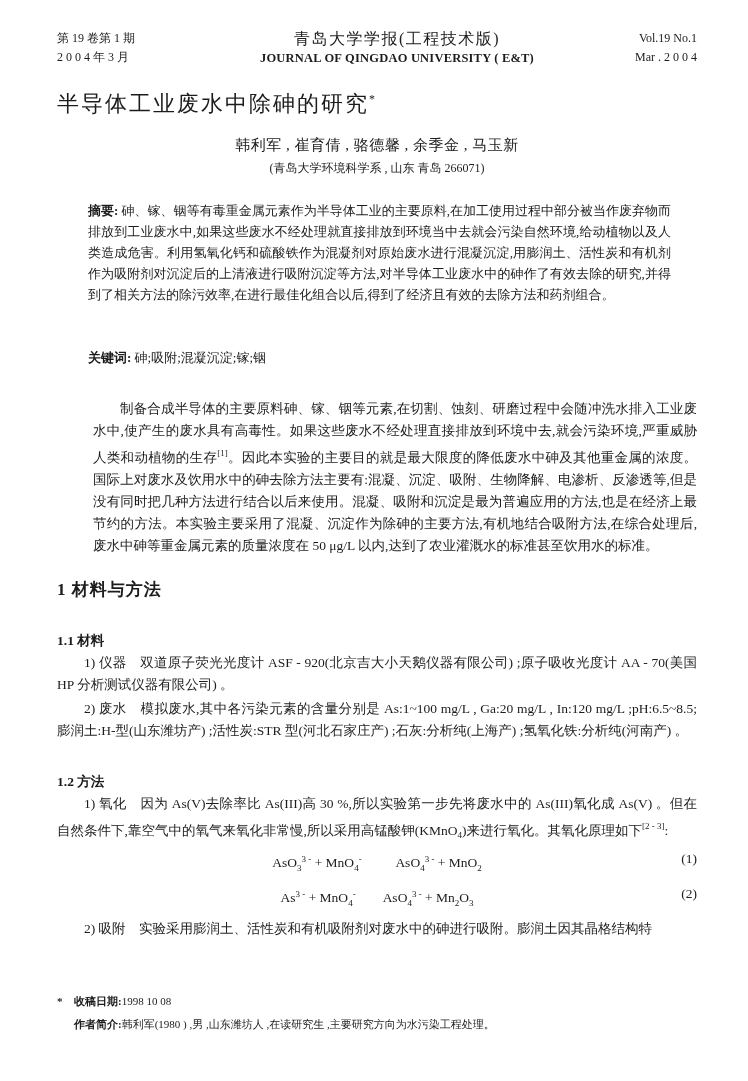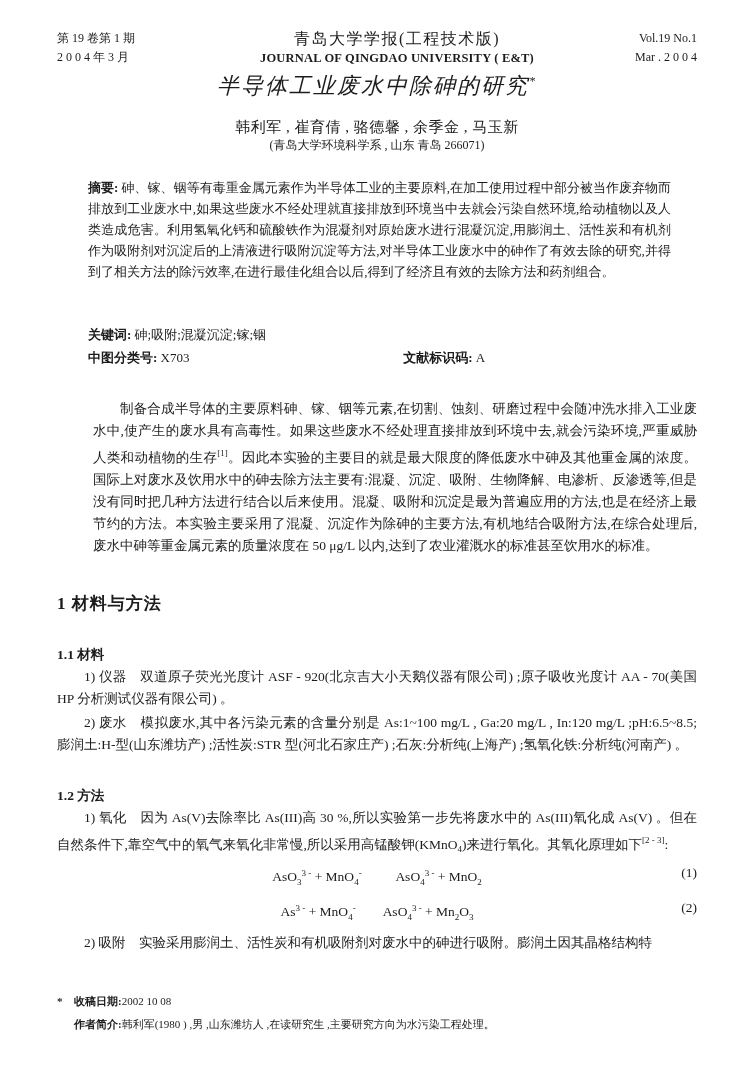--- a/index.html
+++ b/index.html
@@ -19,36 +19,36 @@
   .jh-col{font-size:12px;line-height:19px;white-space:nowrap;}
   .jh-left{text-align:left;min-width:130px;}
   .jh-center{text-align:center;flex:1;}
   .jh-right{text-align:right;min-width:90px;}
   .jh-cn{font-size:16px;letter-spacing:1.5px;line-height:20px;}
   .jh-en{font-size:12.5px;font-weight:bold;line-height:19px;letter-spacing:.2px;}
   
   .article-id{margin-top:22px;font-size:12px;}
   .article-id .lbl{font-weight:bold;}
   
-  .title{margin-top:3px;text-align:center;font-size:22px;letter-spacing:2px;font-style:italic;}
+  .title{margin-top:21px;font-size:22px;letter-spacing:2px;}
   .title sup{font-size:12px;}
   .authors{margin-top:17px;text-align:center;font-size:15px;letter-spacing:.5px;}
-  .affil{text-align:center;font-size:12px;}
+  .affil{margin-top:5px;text-align:center;font-size:12px;}
   
   .abstract{margin:23px 26px 0 31px;font-size:13px;line-height:21px;text-align:justify;}
   .abstract .lbl{font-weight:bold;}
   .kline{margin:42px 26px 0 31px;font-size:13px;line-height:21px;}
   .kline .lbl{font-weight:bold;}
   .clcline{margin:2px 26px 0 31px;font-size:13px;line-height:21px;}
   .clcline .lbl{font-weight:bold;}
   .clc-group{display:inline-block;width:312px;}
   
   .bodytext{font-size:13.5px;line-height:22px;text-align:justify;}
   .intro{margin-top:30px;text-indent:2em;margin-left:36px;}
-  .s-head{margin-top:35px;font-size:17px;font-weight:bold;letter-spacing:1px;}
+  .s-head{margin-top:21px;font-size:17px;font-weight:bold;letter-spacing:1px;}
   .s-sub{margin-top:31px;font-size:13.5px;font-weight:bold;}
   .s-p{margin-top:2px;text-indent:2em;}
   sup{font-size:9px;}
   sub{font-size:9px;}
   
   .eq{position:relative;margin-top:0;text-align:center;font-size:13.5px;line-height:26px;}
   .eq .eqnum{position:absolute;right:0;top:0;}
   
   .footnote{position:absolute;left:57px;top:990px;width:640px;font-size:11px;line-height:23px;}
   .footnote .star{display:inline-block;width:17px;font-weight:bold;}
@@ -83,30 +83,20 @@
   <div class="affil">(青岛大学环境科学系 , 山东 青岛 266071)</div>
 
   <div class="abstract">
     <span class="lbl">摘要:</span>
     <span>砷、镓、铟等有毒重金属元素作为半导体工业的主要原料,在加工使用过程中部分被当作废弃物而排放到工业废水中,如果这些废水不经处理就直接排放到环境当中去就会污染自然环境,给动植物以及人类造成危害。利用氢氧化钙和硫酸铁作为混凝剂对原始废水进行混凝沉淀,用膨润土、活性炭和有机剂作为吸附剂对沉淀后的上清液进行吸附沉淀等方法,对半导体工业废水中的砷作了有效去除的研究,并得到了相关方法的除污效率,在进行最佳化组合以后,得到了经济且有效的去除方法和药剂组合。</span>
   </div>
   <div class="kline">
     <span class="lbl">关键词:</span>
     <span>砷;吸附;混凝沉淀;镓;铟</span>
   </div>
-  <div class="clcline">
-    <span class="clc-group">
-      <span class="lbl">中图分类号:</span>
-      <span>X703</span>
-    </span>
-    <span>
-      <span class="lbl">文献标识码:</span>
-      <span>A</span>
-    </span>
-  </div>
 
   <div class="bodytext intro">制备合成半导体的主要原料砷、镓、铟等元素,在切割、蚀刻、研磨过程中会随冲洗水排入工业废水中,使产生的废水具有高毒性。如果这些废水不经处理直接排放到环境中去,就会污染环境,严重威胁人类和动植物的生存<sup>[1]</sup>。因此本实验的主要目的就是最大限度的降低废水中砷及其他重金属的浓度。国际上对废水及饮用水中的砷去除方法主要有:混凝、沉淀、吸附、生物降解、电渗析、反渗透等,但是没有同时把几种方法进行结合以后来使用。混凝、吸附和沉淀是最为普遍应用的方法,也是在经济上最节约的方法。本实验主要采用了混凝、沉淀作为除砷的主要方法,有机地结合吸附方法,在综合处理后,废水中砷等重金属元素的质量浓度在 50 μg/L 以内,达到了农业灌溉水的标准甚至饮用水的标准。</div>
 
   <div class="s-head">1  材料与方法</div>
   <div class="s-sub">1.1  材料</div>
   <div class="bodytext s-p">1) 仪器　双道原子荧光光度计 ASF - 920(北京吉大小天鹅仪器有限公司) ;原子吸收光度计 AA - 70(美国 HP 分析测试仪器有限公司) 。</div>
   <div class="bodytext s-p">2) 废水　模拟废水,其中各污染元素的含量分别是 As:1~100 mg/L , Ga:20 mg/L , In:120 mg/L ;pH:6.5~8.5;膨润土:H-型(山东潍坊产) ;活性炭:STR 型(河北石家庄产) ;石灰:分析纯(上海产) ;氢氧化铁:分析纯(河南产) 。</div>
   <div class="s-sub">1.2  方法</div>
   <div class="bodytext s-p">1) 氧化　因为 As(V)去除率比 As(III)高 30  %,所以实验第一步先将废水中的 As(III)氧化成 As(V) 。但在自然条件下,靠空气中的氧气来氧化非常慢,所以采用高锰酸钾(KMnO<sub>4</sub>)来进行氧化。其氧化原理如下<sup>[2 - 3]</sup>:</div>
 
@@ -116,20 +106,20 @@
   </div>
   <div class="eq">
     <span>As<sup>3 -</sup> + MnO<sub>4</sub><sup>-</sup>  AsO<sub>4</sub><sup>3 -</sup> + Mn<sub>2</sub>O<sub>3</sub></span>
     <span class="eqnum">(2)</span>
   </div>
 
   <div class="bodytext s-p">2) 吸附　实验采用膨润土、活性炭和有机吸附剂对废水中的砷进行吸附。膨润土因其晶格结构特</div>
 
   <div class="footnote">
     <div>
-      <span class="star">*</span><span class="lbl">收稿日期:</span><span>2002  10  08</span>
+      <span class="star">*</span><span class="lbl">收稿日期:</span><span>1998  10  08</span>
     </div>
     <div class="fn-line2">
       <span class="lbl">作者简介:</span><span>韩利军(1980  ) ,男 ,山东潍坊人 ,在读研究生 ,主要研究方向为水污染工程处理。</span>
     </div>
   </div>
 
 </div>
 
 </body></html>

